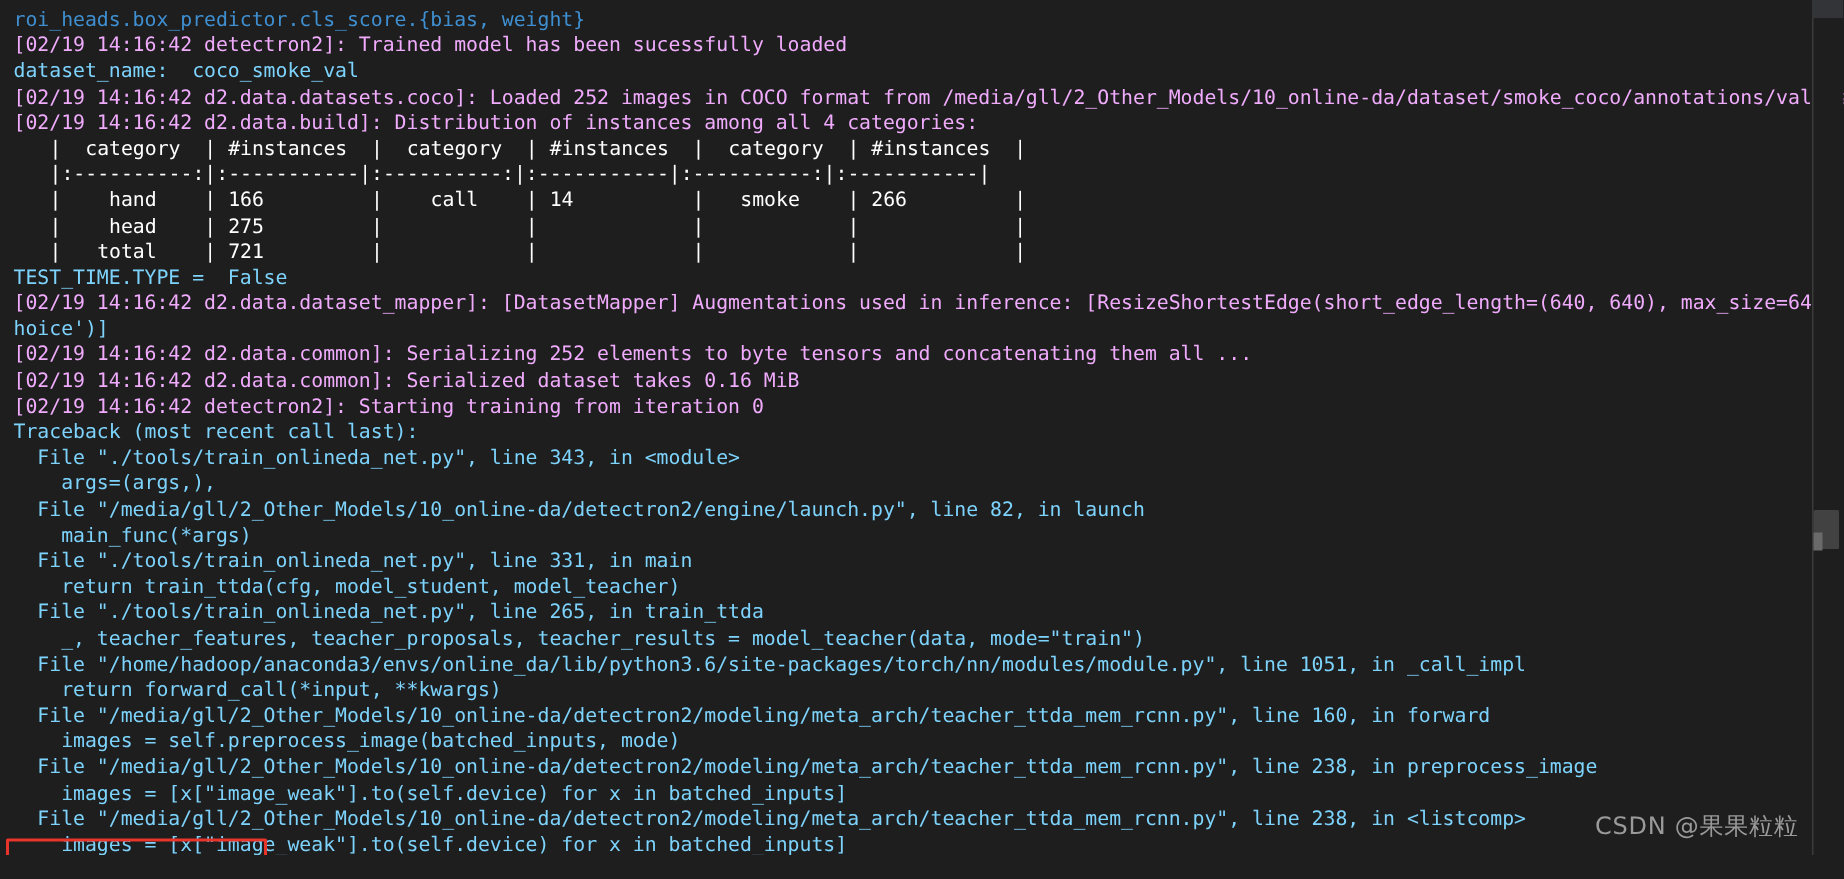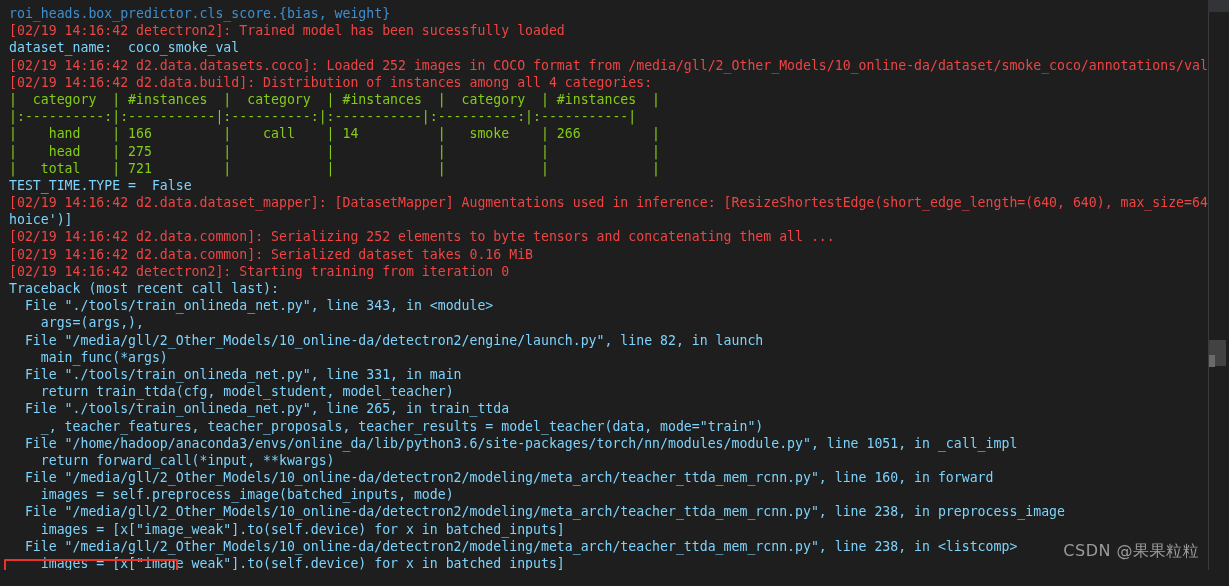--- a/index.html
+++ b/index.html
@@ -34,23 +34,23 @@
     line-height: 17.2px;
     white-space: pre;
     letter-spacing: 0px;
     color: #d4d4d4;
   }
   .ln {
     display: block;
     height: 17.2px;
     white-space: pre;
   }
-  .c-info   { color: #ef4444; }
+  .c-info   { color: #f0abfc; }
   .c-blue   { color: #3f8fd0; }
-  .c-cyan   { color: #84cc16; }
+  .c-cyan   { color: #ffffff; margin-left: 24px; }
   .c-plain  { color: #7dd3fc; }
 
   
   #scroll-gutter {
     position: absolute;
     top: 0;
     right: 0;
     width: 21px;
     height: 586px;
     background: #1e1e1e;

